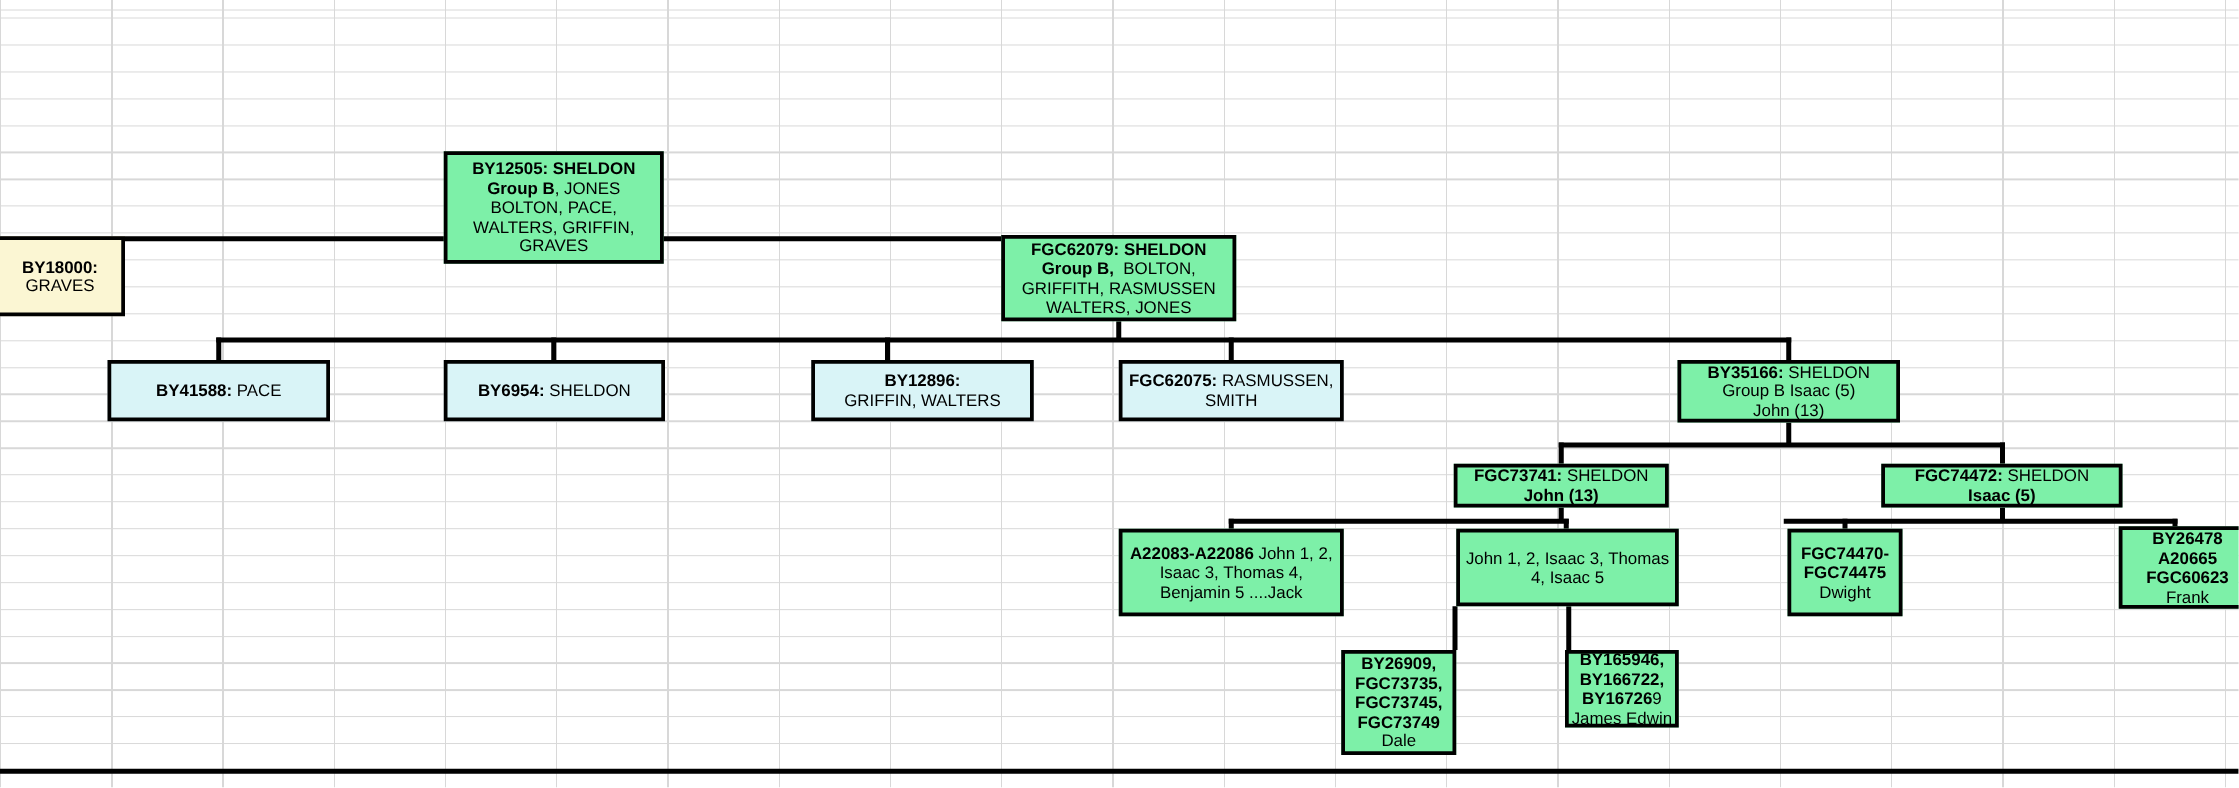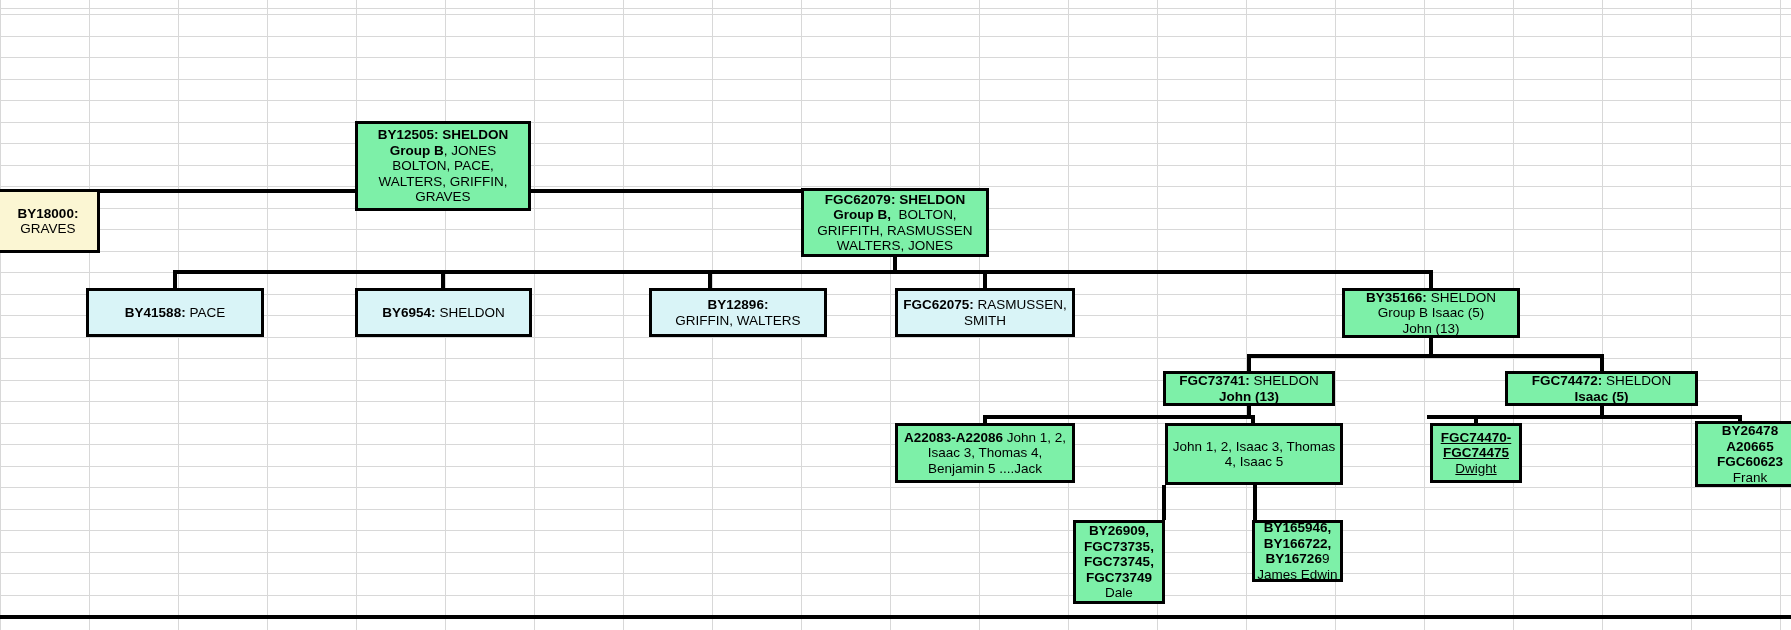--- a/index.html
+++ b/index.html
@@ -69,20 +69,20 @@
       <div class="node" style="left: 355px; top: 91px; width: 176px; height: 90px; background: rgb(125, 240, 168); margin-top: 30px;"><div><span class="b">BY12505: SHELDON</span></div><div><span class="b">Group B</span><span>, JONES</span></div><div><span>BOLTON, PACE,</span></div><div><span>WALTERS, GRIFFIN,</span></div><div><span>GRAVES</span></div></div>
       <div class="node" style="left: -4px; top: 189px; width: 104px; height: 64px; background: rgb(251, 246, 211);"><div><span class="b">BY18000:</span></div><div><span>GRAVES</span></div></div>
       <div class="node" style="left: 801px; top: 188px; width: 188px; height: 69px; background: rgb(125, 240, 168);"><div><span class="b">FGC62079: SHELDON</span></div><div><span class="b">Group B,</span><span>  BOLTON,</span></div><div><span>GRIFFITH, RASMUSSEN</span></div><div><span>WALTERS, JONES</span></div></div>
       <div class="node" style="left: 86px; top: 288px; width: 178px; height: 49px; background: rgb(217, 244, 247);"><div><span class="b">BY41588:</span><span> PACE</span></div></div>
       <div class="node" style="left: 355px; top: 288px; width: 177px; height: 49px; background: rgb(217, 244, 247);"><div><span class="b">BY6954:</span><span> SHELDON</span></div></div>
       <div class="node" style="left: 621px; top: 288px; width: 178px; height: 49px; background: rgb(217, 244, 247); margin-left: 28px;"><div><span class="b">BY12896:</span></div><div><span>GRIFFIN, WALTERS</span></div></div>
       <div class="node" style="left: 895px; top: 288px; width: 180px; height: 49px; background: rgb(217, 244, 247);"><div><span class="b">FGC62075:</span><span> RASMUSSEN,</span></div><div><span>SMITH</span></div></div>
       <div class="node" style="left: 1342px; top: 288px; width: 178px; height: 50px; background: rgb(125, 240, 168);"><div><span class="b">BY35166:</span><span> SHELDON</span></div><div><span>Group B Isaac (5)</span></div><div><span>John (13)</span></div></div>
       <div class="node" style="left: 1163px; top: 371px; width: 172px; height: 35px; background: rgb(125, 240, 168);"><div><span class="b">FGC73741:</span><span> SHELDON</span></div><div><span class="b">John (13)</span></div></div>
       <div class="node" style="left: 1505px; top: 371px; width: 193px; height: 35px; background: rgb(125, 240, 168);"><div><span class="b">FGC74472:</span><span> SHELDON</span></div><div><span class="b">Isaac (5)</span></div></div>
-      <div class="node" style="left: 895px; top: 423px; width: 180px; height: 60px; background: rgb(125, 240, 168);"><div><span class="b">A22083-A22086</span><span> John 1, 2,</span></div><div><span>Isaac 3, Thomas 4,</span></div><div><span>Benjamin 5 ....Jack</span></div></div>
+      <div class="node" style="left: 895px; top: 423px; width: 180px; height: 70px; background: rgb(125, 240, 168);"><div><span class="b">A22083-A22086</span><span> John 1, 2,</span></div><div><span>Isaac 3, Thomas 4,</span></div><div><span>Benjamin 5 ....Jack</span></div></div>
       <div class="node" style="left: 1165px; top: 423px; width: 178px; height: 62px; background: rgb(125, 240, 168);"><div><span>John 1, 2, Isaac 3, Thomas</span></div><div><span>4, Isaac 5</span></div></div>
-      <div class="node" style="left: 1430px; top: 423px; width: 92px; height: 60px; background: rgb(125, 240, 168); text-decoration: underline;"><div><span class="b">FGC74470-</span></div><div><span class="b">FGC74475</span></div><div><span>Dwight</span></div></div>
+      <div class="node" style="left: 1430px; top: 423px; width: 92px; height: 70px; background: rgb(125, 240, 168);"><div><span class="b">FGC74470-</span></div><div><span class="b">FGC74475</span></div><div><span>Dwight</span></div></div>
       <div class="node" style="left: 1695px; top: 421px; width: 110px; height: 66px; background: rgb(125, 240, 168);"><div><span class="b">BY26478</span></div><div><span class="b">A20665</span></div><div><span class="b">FGC60623</span></div><div><span>Frank</span></div></div>
       <div class="node" style="left: 1073px; top: 520px; width: 92px; height: 84px; background: rgb(125, 240, 168);"><div><span class="b">BY26909,</span></div><div><span class="b">FGC73735,</span></div><div><span class="b">FGC73745,</span></div><div><span class="b">FGC73749</span></div><div><span>Dale</span></div></div>
       <div class="node" style="left: 1252px; top: 520px; width: 91px; height: 62px; background: rgb(125, 240, 168);"><div><span class="b">BY165946,</span></div><div><span class="b">BY166722,</span></div><div><span class="b">BY16726</span><span>9</span></div><div><span>James Edwin</span></div></div>
     </div>
 </div>
 
 </body></html>

